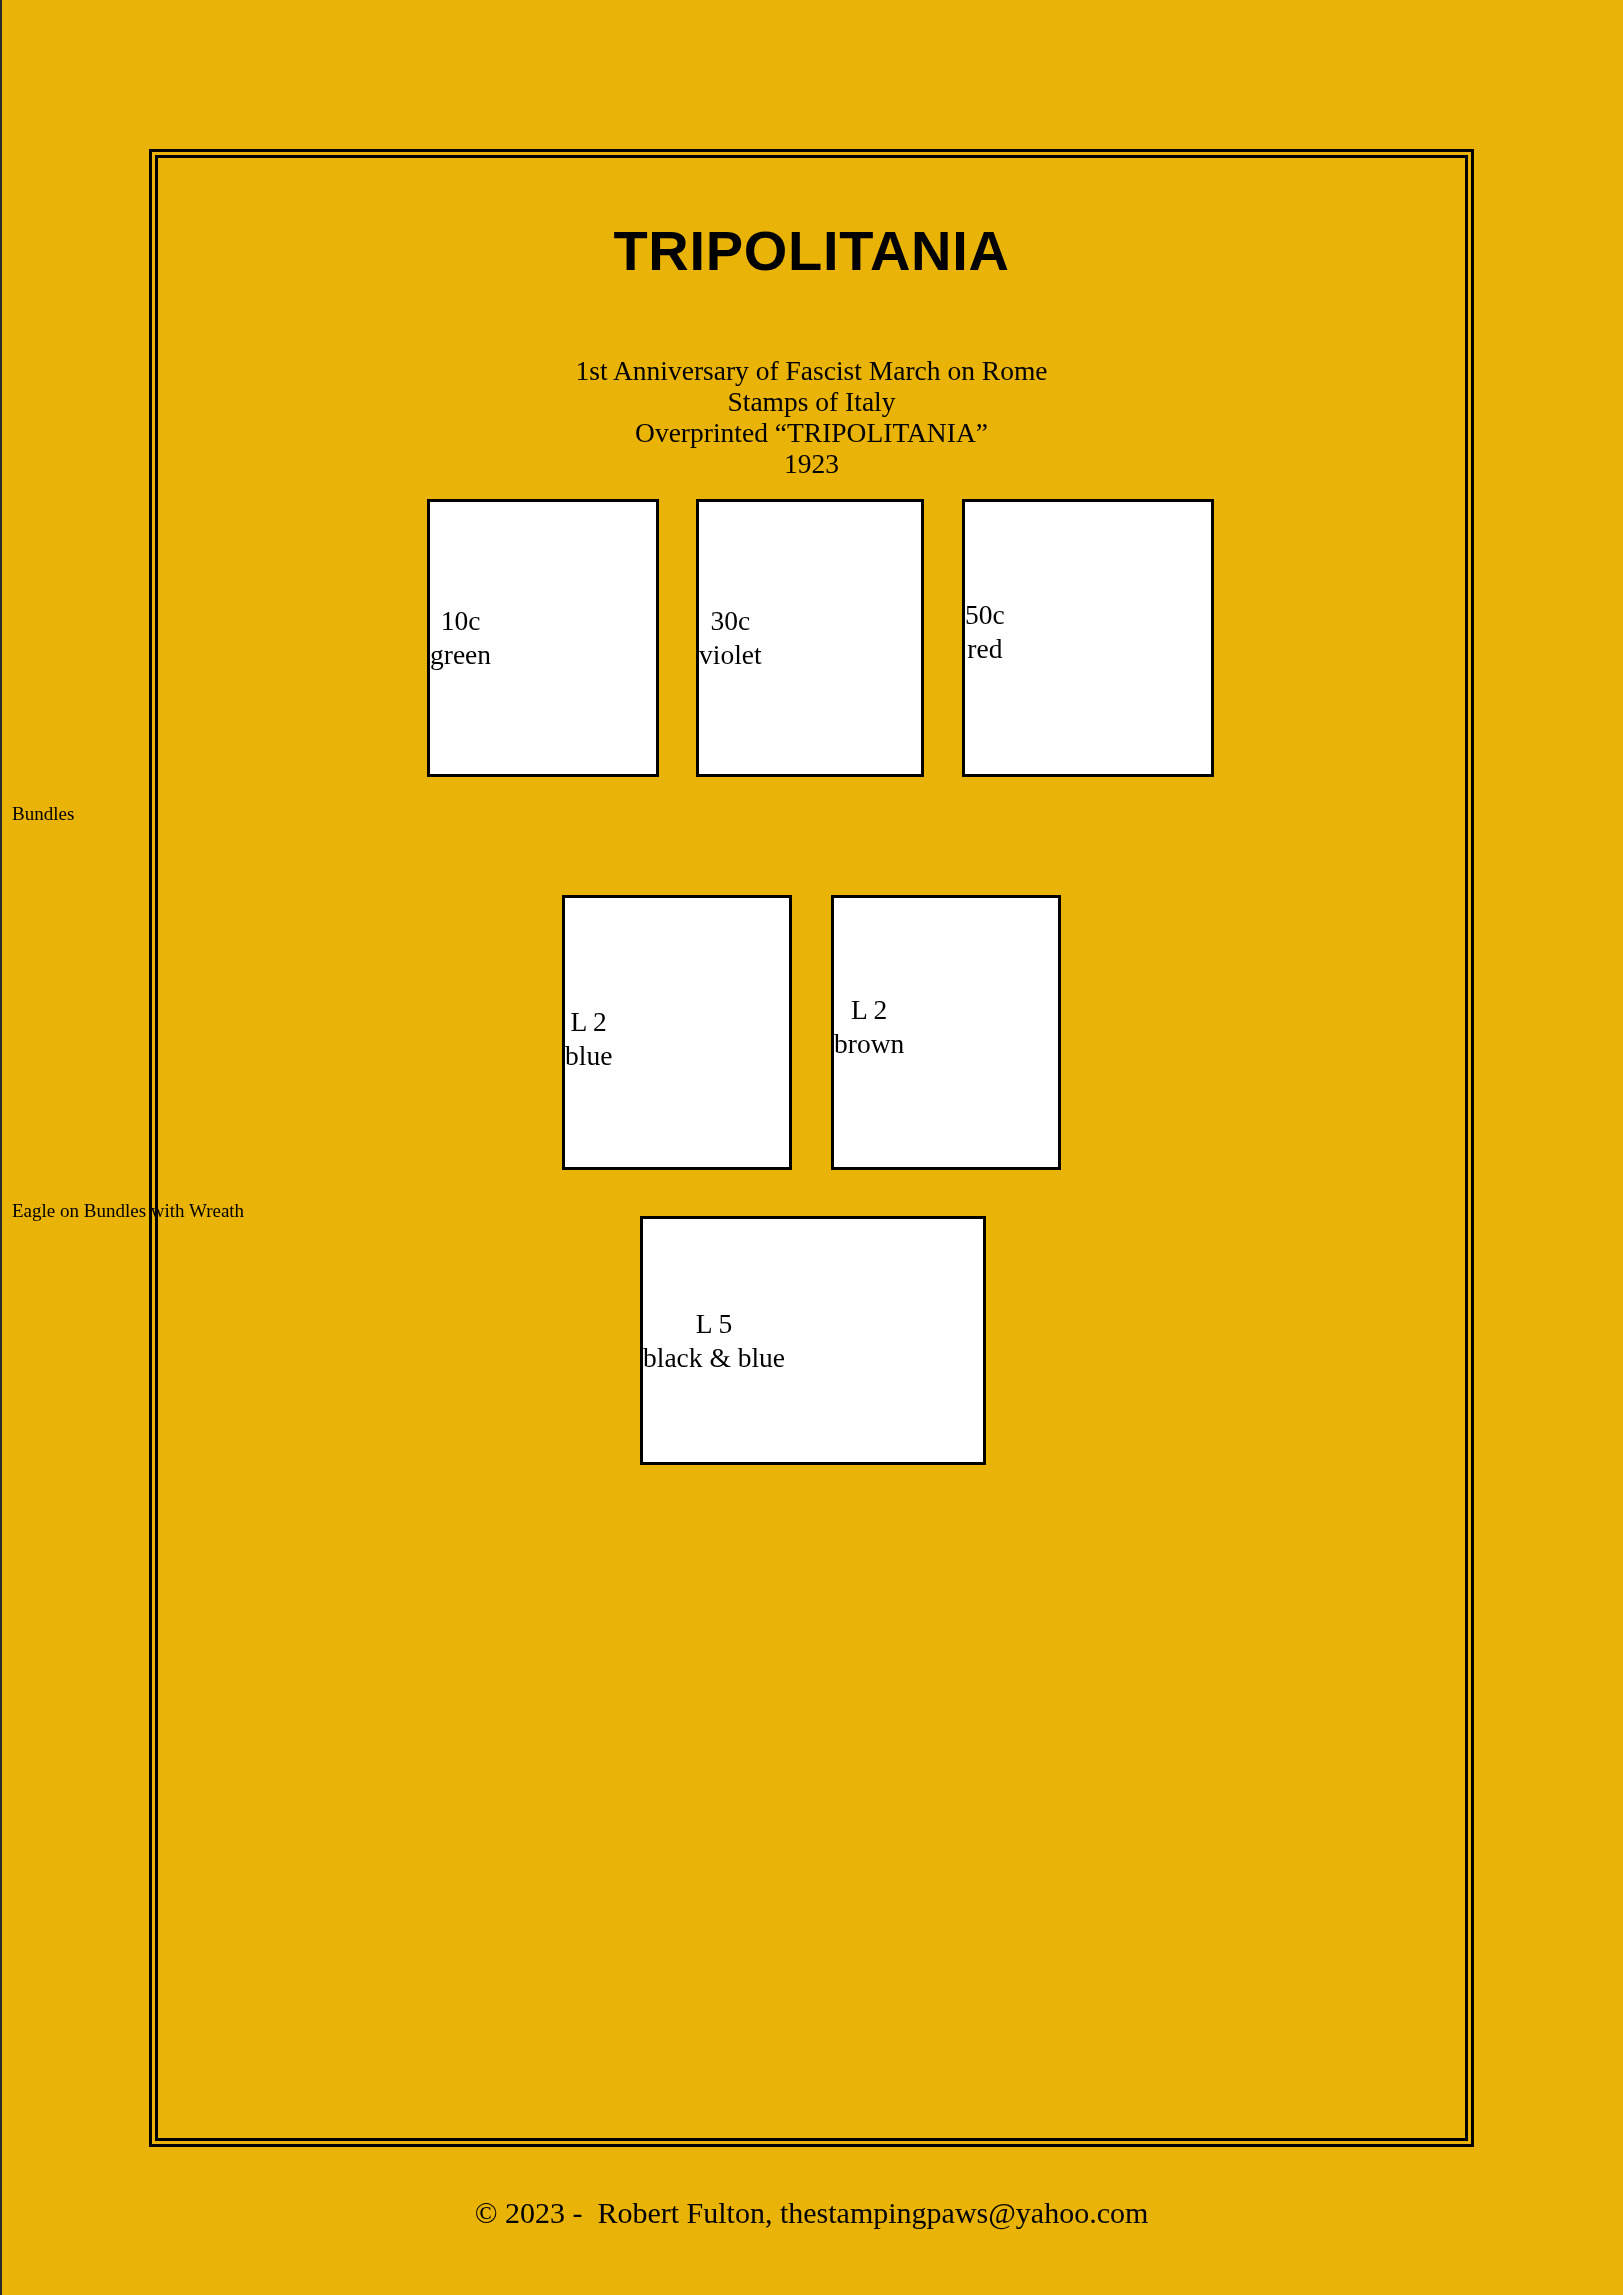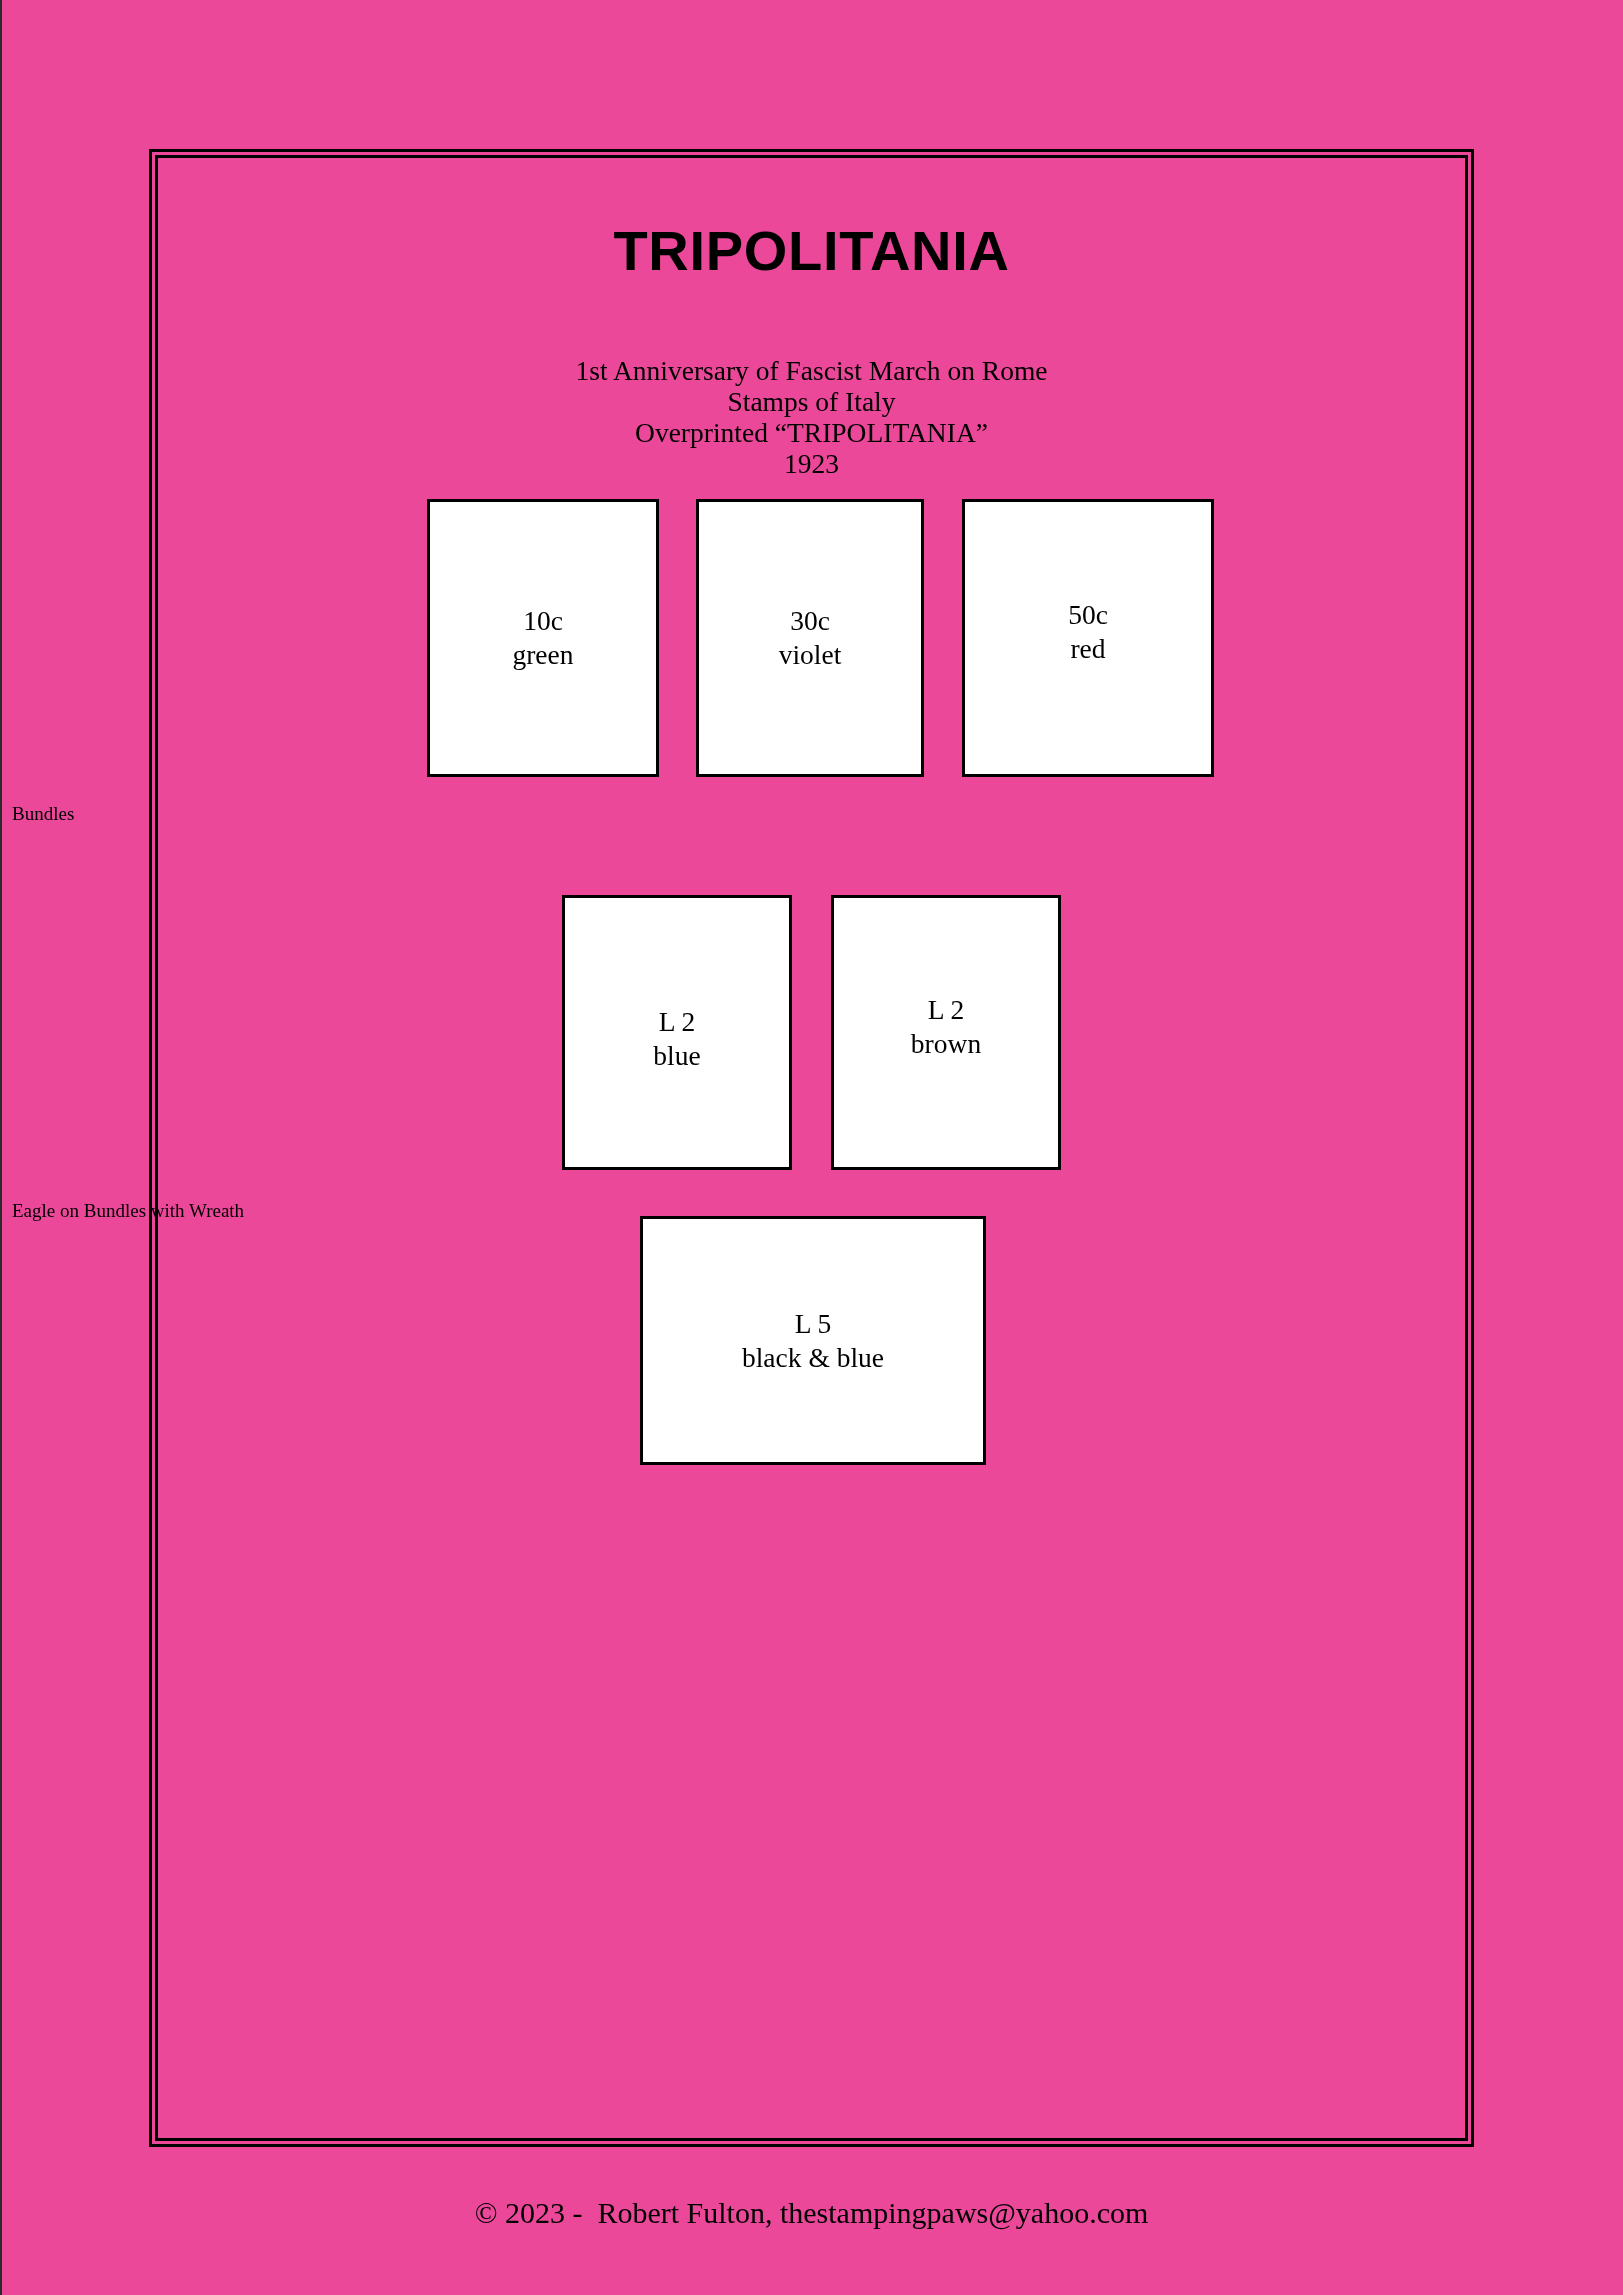--- a/index.html
+++ b/index.html
@@ -1,20 +1,20 @@
 <!DOCTYPE html>
 <html style="font-size:10.5px"><head>
 <meta charset="utf-8">
 <style>
   html,body{margin:0;padding:0;background:#ffffff;}
   .page{
     position:relative;
     width:1623px;
     height:2295px;
-    background:#ec4899;
+    background:#eab308;
     color:#000000;
     overflow:hidden;
   }
   
   .scan-edge{
     position:absolute;left:0;top:0;width:2px;height:100%;
     background:#2b2b2b;
   }
   
   .frame-outer{
@@ -47,21 +47,20 @@
     font-size:27.5px;
     line-height:31px;
   }
   .stamp-box{
     position:absolute;
     border:3.3px solid #000;
     box-sizing:border-box;
     background:#fff;
     display:flex;
     align-items:center;
-    justify-content:center;
   }
   .b1{left:427px;top:499px;width:232px;height:278px;}
   .b2{left:696px;top:499px;width:228px;height:278px;}
   .b3{left:962px;top:499px;width:252px;height:278px;}
   .b4{left:562px;top:895px;width:230px;height:275px;}
   .b5{left:831px;top:895px;width:230px;height:275px;}
   .b6{left:640px;top:1216px;width:346px;height:249px;}
   .stamp-label{
     text-align:center;
     font-family:"Liberation Serif",serif;

